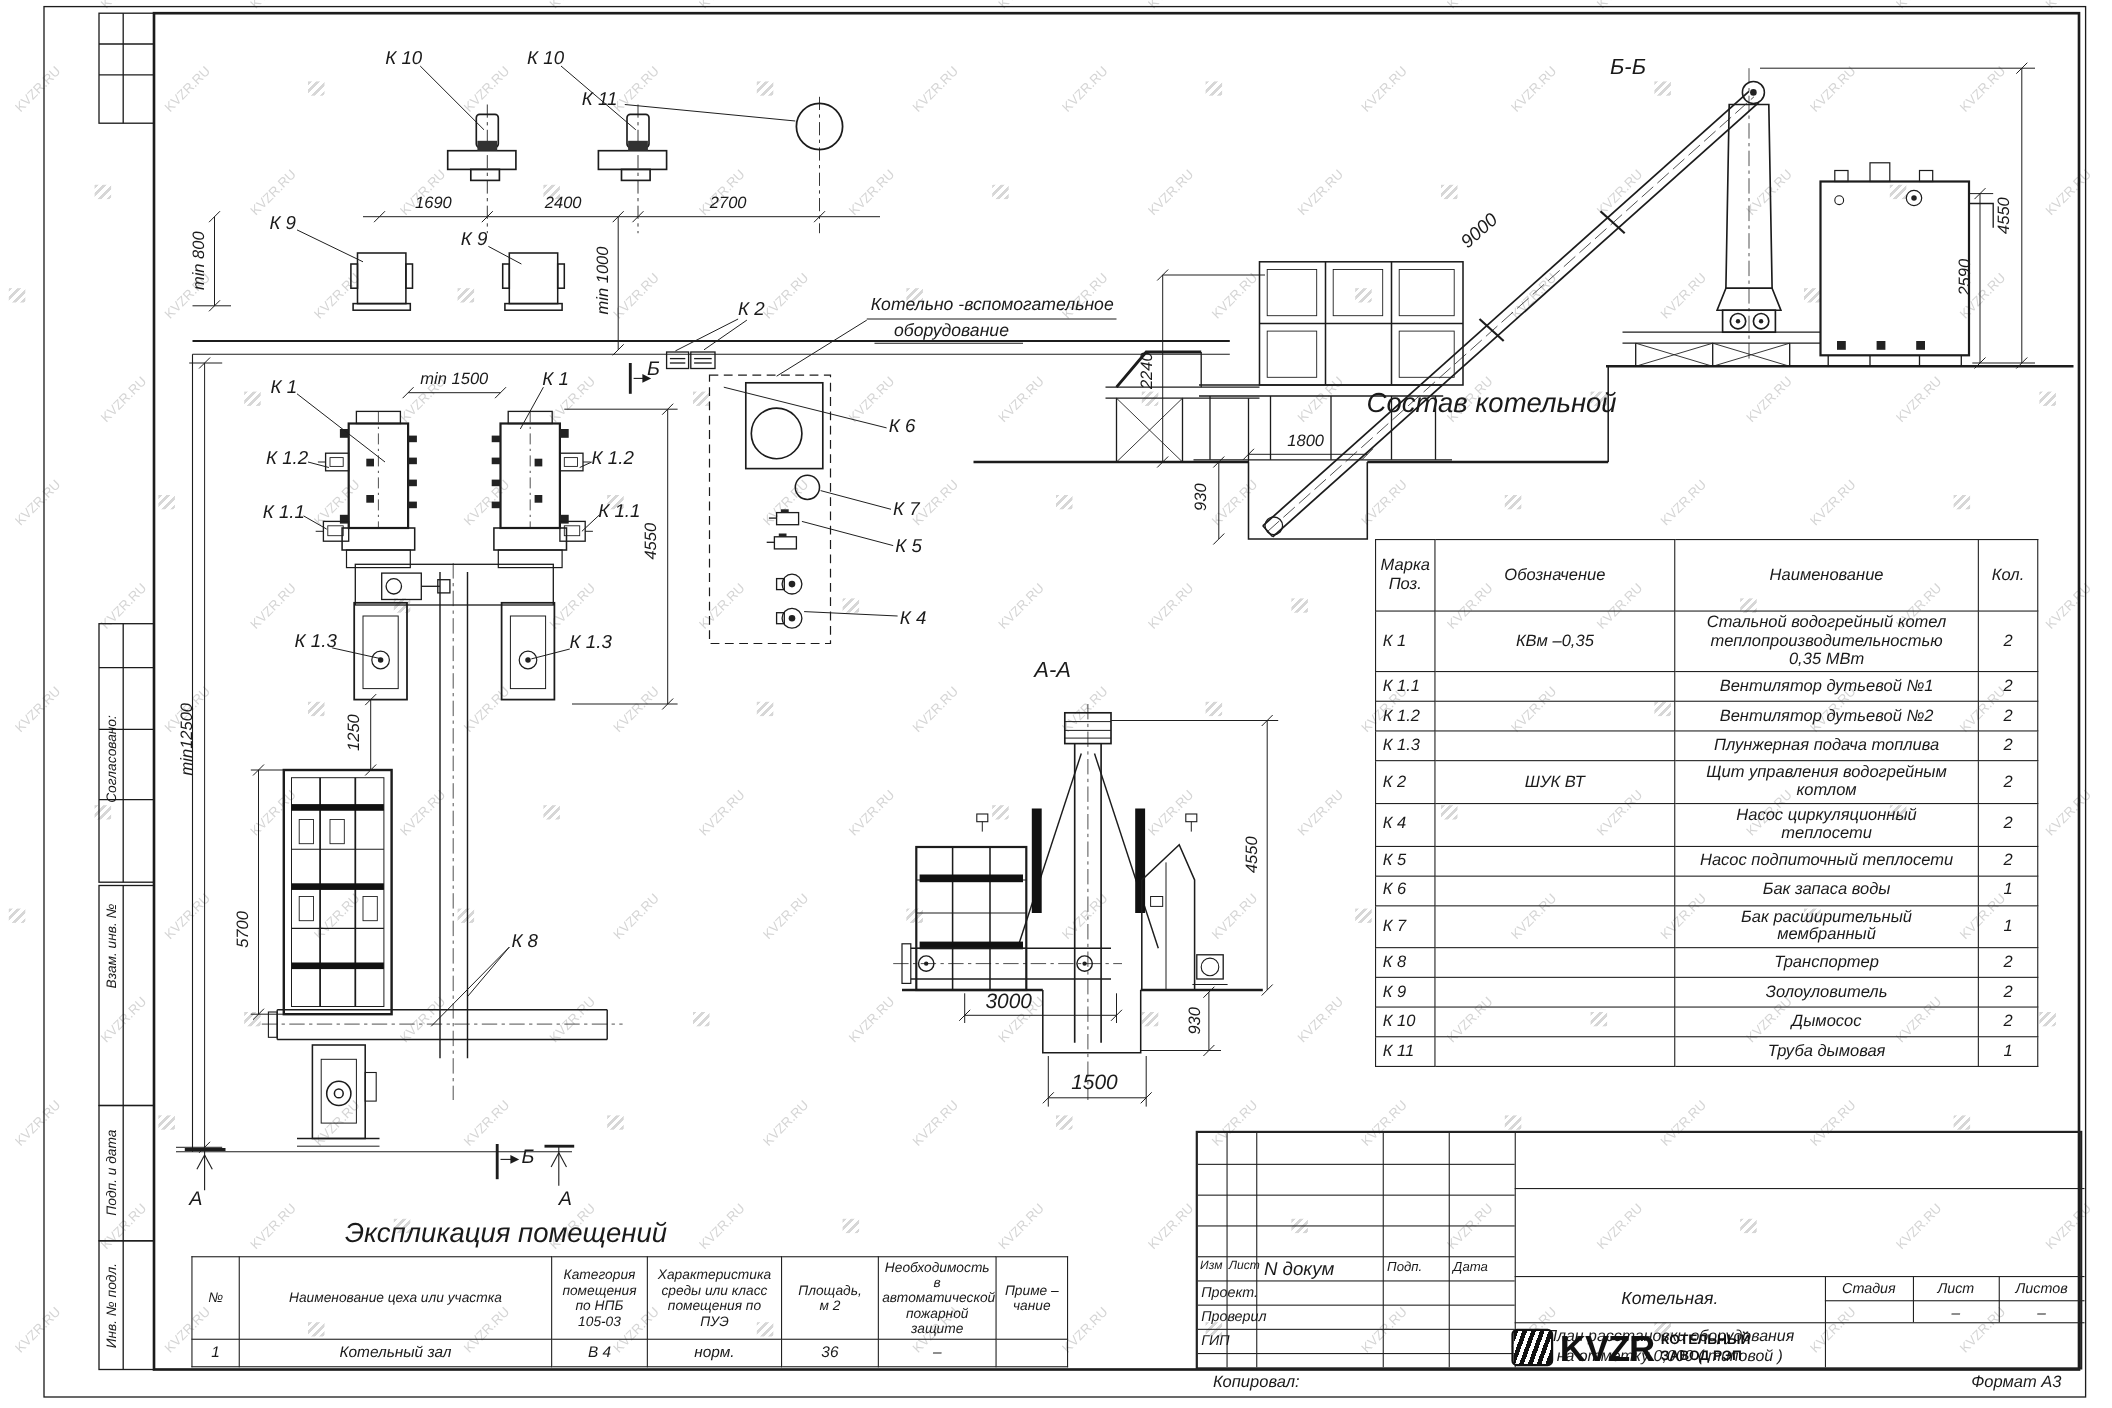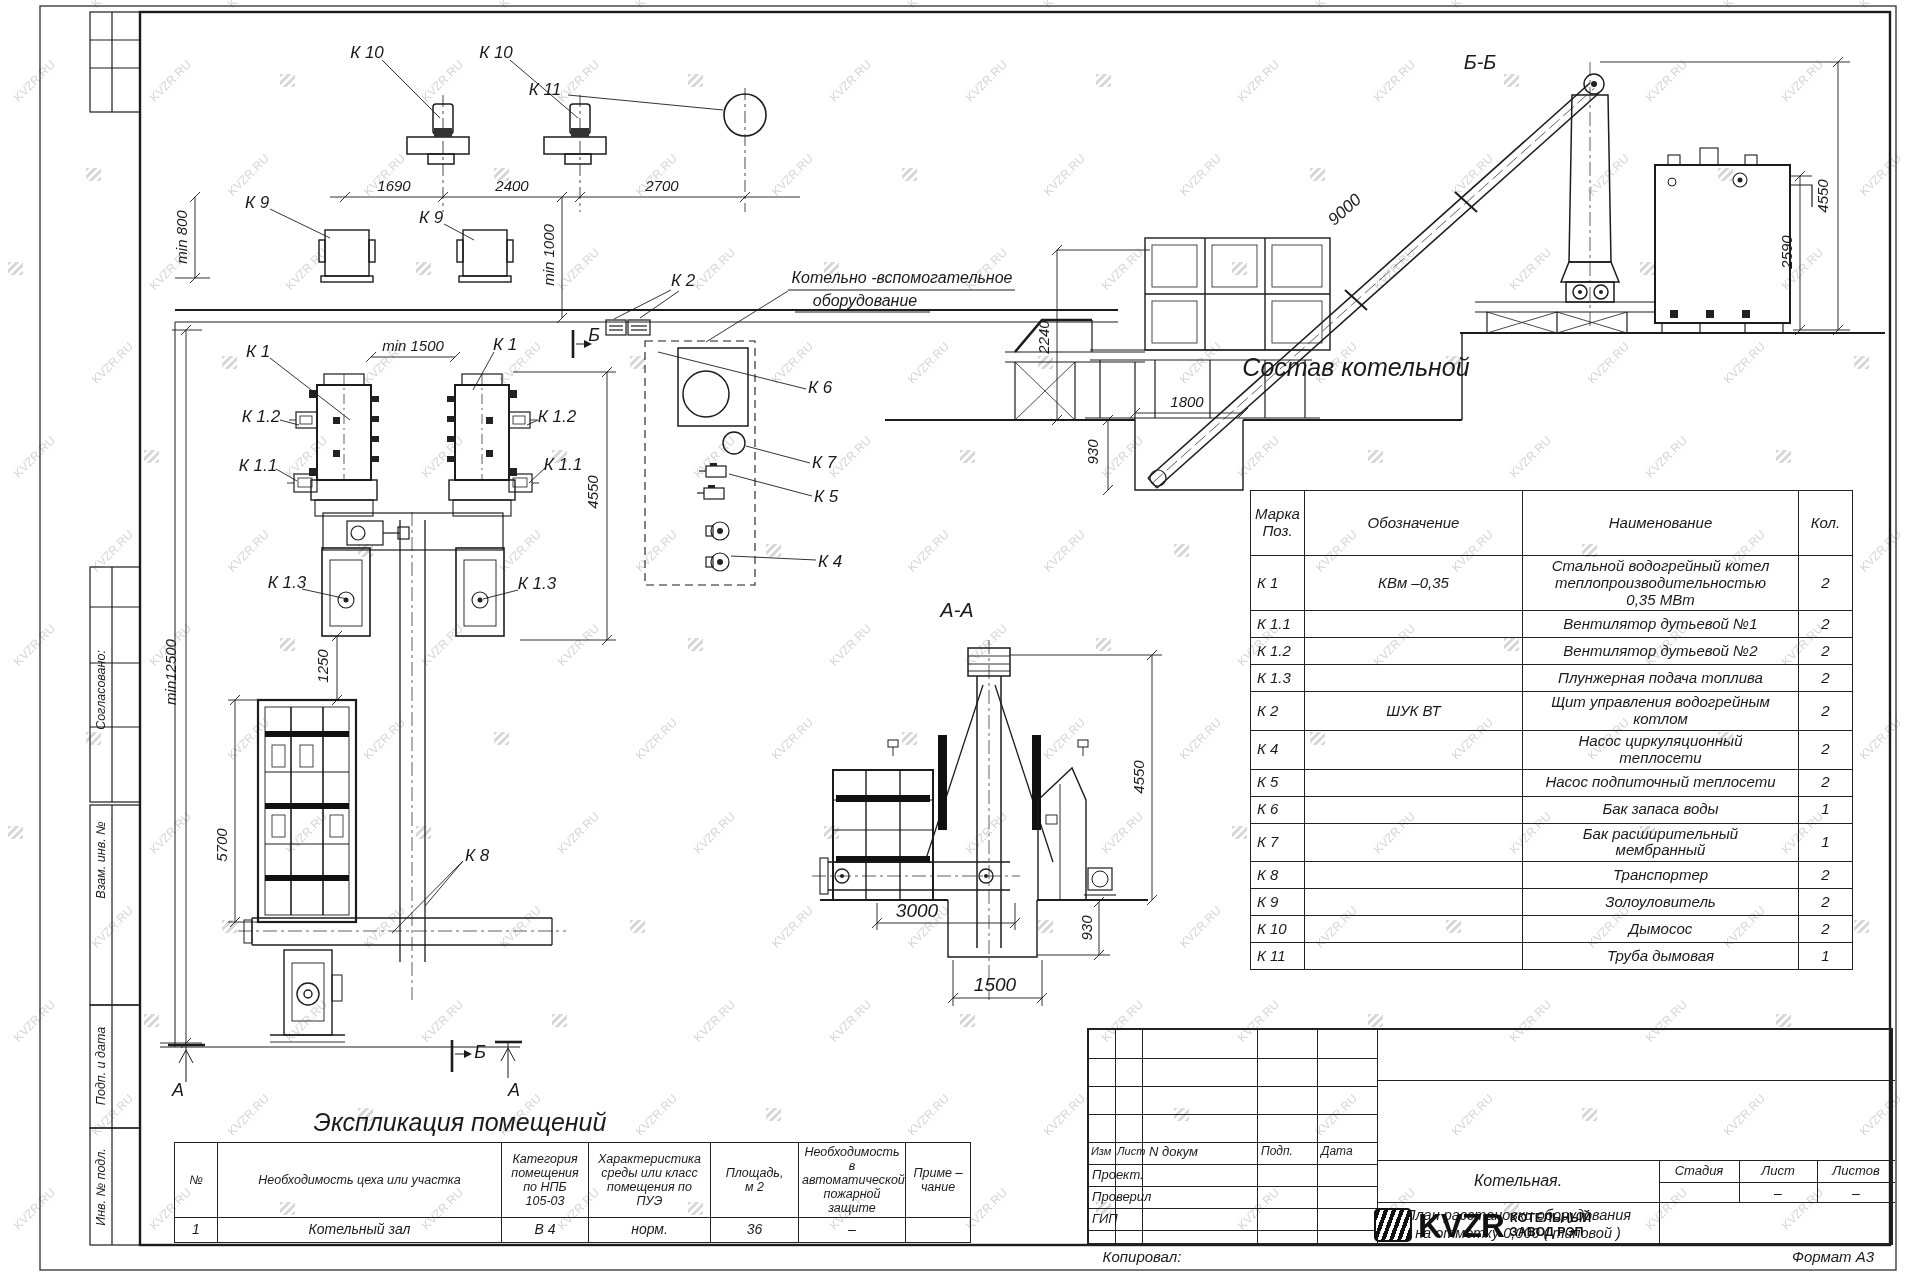--- a/index.html
+++ b/index.html
@@ -900,21 +900,21 @@
         <col style="width:284px">
         <col style="width:87px">
         <col style="width:122px">
         <col style="width:88px">
         <col style="width:107px">
         <col style="width:65px">
       </colgroup>
   <thead>
         <tr>
           <th>№</th>
-          <th>Необходимость цеха или участка</th>
+          <th>Наименование цеха или участка</th>
           <th>Категория
 помещения
 по НПБ
 105-03</th>
           <th>Характеристика
 среды или класс
 помещения по
 ПУЭ</th>
           <th>Площадь,
 м 2</th>
@@ -957,21 +957,21 @@
     <div class="ln-h" style="left:288px;top:50px;width:518px"></div>
     <div class="ln-h" style="left:288px;top:130px;width:518px"></div>
     <div class="ln-h" style="left:288px;top:172px;width:518px"></div>
     <div class="ln-v" style="left:570px;top:130px;height:83px"></div>
     <div class="ln-h" style="left:570px;top:152px;width:236px"></div>
     <div class="ln-v" style="left:650px;top:130px;height:42px"></div>
     <div class="ln-v" style="left:728px;top:130px;height:42px"></div>
 
     <div class="tb-txt" style="left:2px;top:115px;font-size:11px">Изм</div>
     <div class="tb-txt" style="left:28px;top:115px;font-size:11px">Лист</div>
-    <div class="tb-txt" style="left:60px;top:114px;font-size:13px">N докум</div>
+    <div class="tb-txt" style="left:60px;top:114px;font-size:17px">N докум</div>
     <div class="tb-txt" style="left:172px;top:114px;font-size:12px">Подп.</div>
     <div class="tb-txt" style="left:232px;top:114px;font-size:12px">Дата</div>
     <div class="tb-txt" style="left:3px;top:137px;font-size:13px">Проект.</div>
     <div class="tb-txt" style="left:3px;top:159px;font-size:13px">Проверил</div>
     <div class="tb-txt" style="left:3px;top:181px;font-size:13px">ГИП</div>
     <div class="tb-txt" style="left:288px;top:142px;width:282px;text-align:center;font-size:16px">Котельная.</div>
     <div class="tb-txt" style="left:288px;top:176px;width:282px;text-align:center;font-size:14.5px;white-space:pre-line;line-height:1.25">План расстановки оборудования
 на отметку  0,000 ( типовой )</div>
     <div class="tb-txt" style="left:570px;top:133px;width:80px;text-align:center;font-size:13px">Стадия</div>
     <div class="tb-txt" style="left:650px;top:133px;width:78px;text-align:center;font-size:13px">Лист</div>

